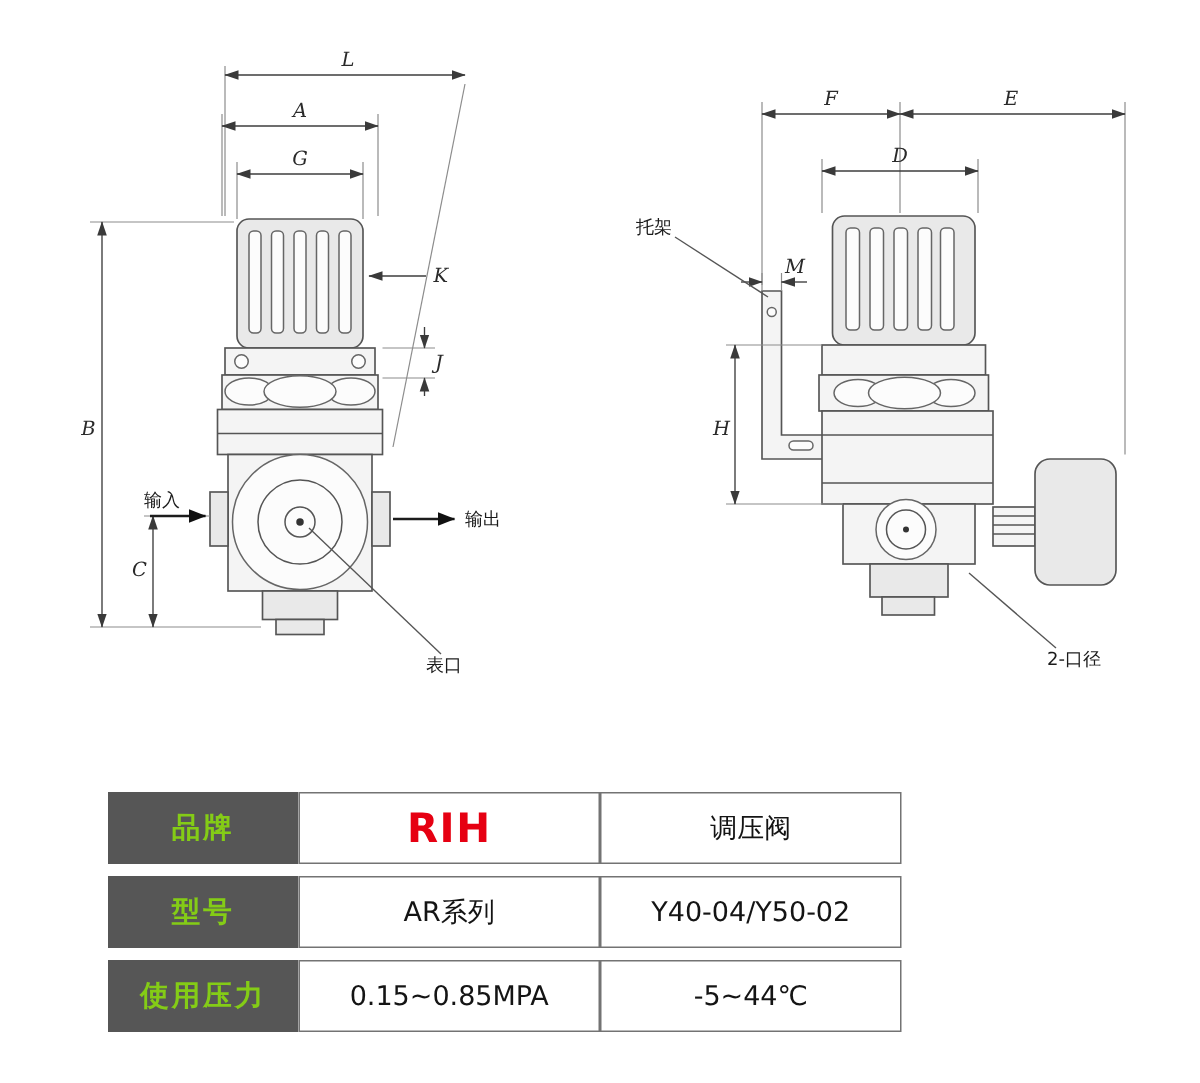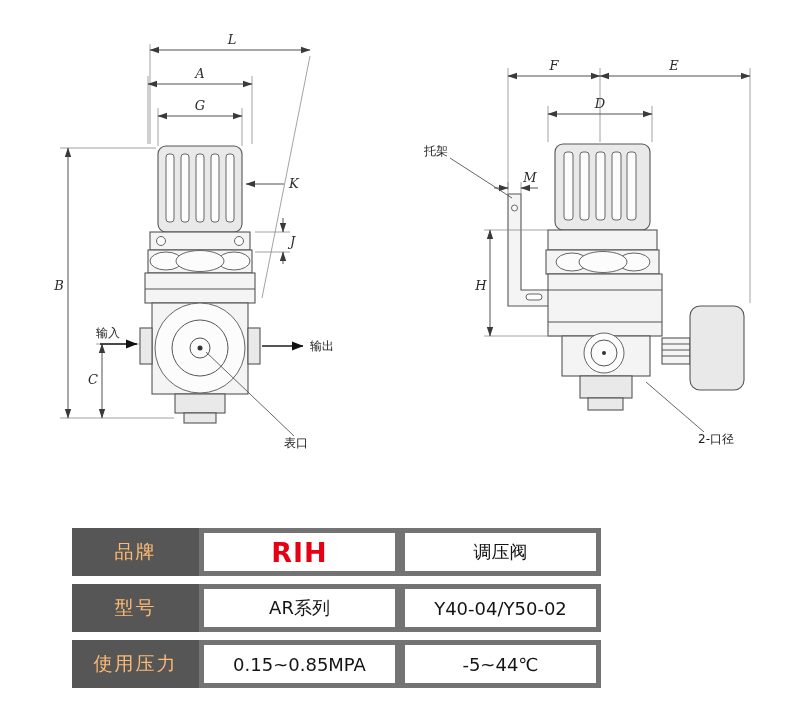--- a/index.html
+++ b/index.html
@@ -18,22 +18,22 @@
   .ext  { stroke:#8c8c8c; stroke-width:0.8; fill:none; }
   .lead { stroke:#555; stroke-width:0.9; fill:none; }
   .flow { stroke:#1c1c1c; stroke-width:1.6; fill:none; }
   .dimtext { font-family:"DejaVu Serif",serif; font-style:italic; font-size:13px; fill:#2a2a2a; }
   .cn      { font-family:"DejaVu Sans",sans-serif; font-size:12px; fill:#1a1a1a; }
 
   
   .spec-table { position:absolute; left:72px; top:528px; width:656px; display:flex; flex-direction:column; gap:8px; }
   .spec-row { display:flex; height:48px; }
   .cell { display:flex; align-items:center; justify-content:center; }
-  .cell.label { width:127px; background:#565656; color:#fdba74; font-size:19px; letter-spacing:2px; }
-  .cell.value { width:201px; background:#ffffff; border:5px solid #737373; color:#141414; font-size:18px; }
+  .cell.label { width:127px; background:#565656; color:#84cc16; font-size:19px; letter-spacing:2px;font-weight:bold; }
+  .cell.value { width:201px; background:#ffffff; border:1px solid #737373; color:#141414; font-size:18px; }
   .cell.value.brand { color:#e60012; font-size:27px; font-weight:bold; letter-spacing:1px; }
 </style>
 </head>
 <body>
 
 <div class="page">
 
   <svg class="drawing-svg" width="800" height="520" viewBox="0 0 800 520">
     <defs>
       <marker id="arr" viewBox="0 0 10 8" markerWidth="10" markerHeight="8" refX="9" refY="4" orient="auto-start-reverse" markerUnits="userSpaceOnUse">

